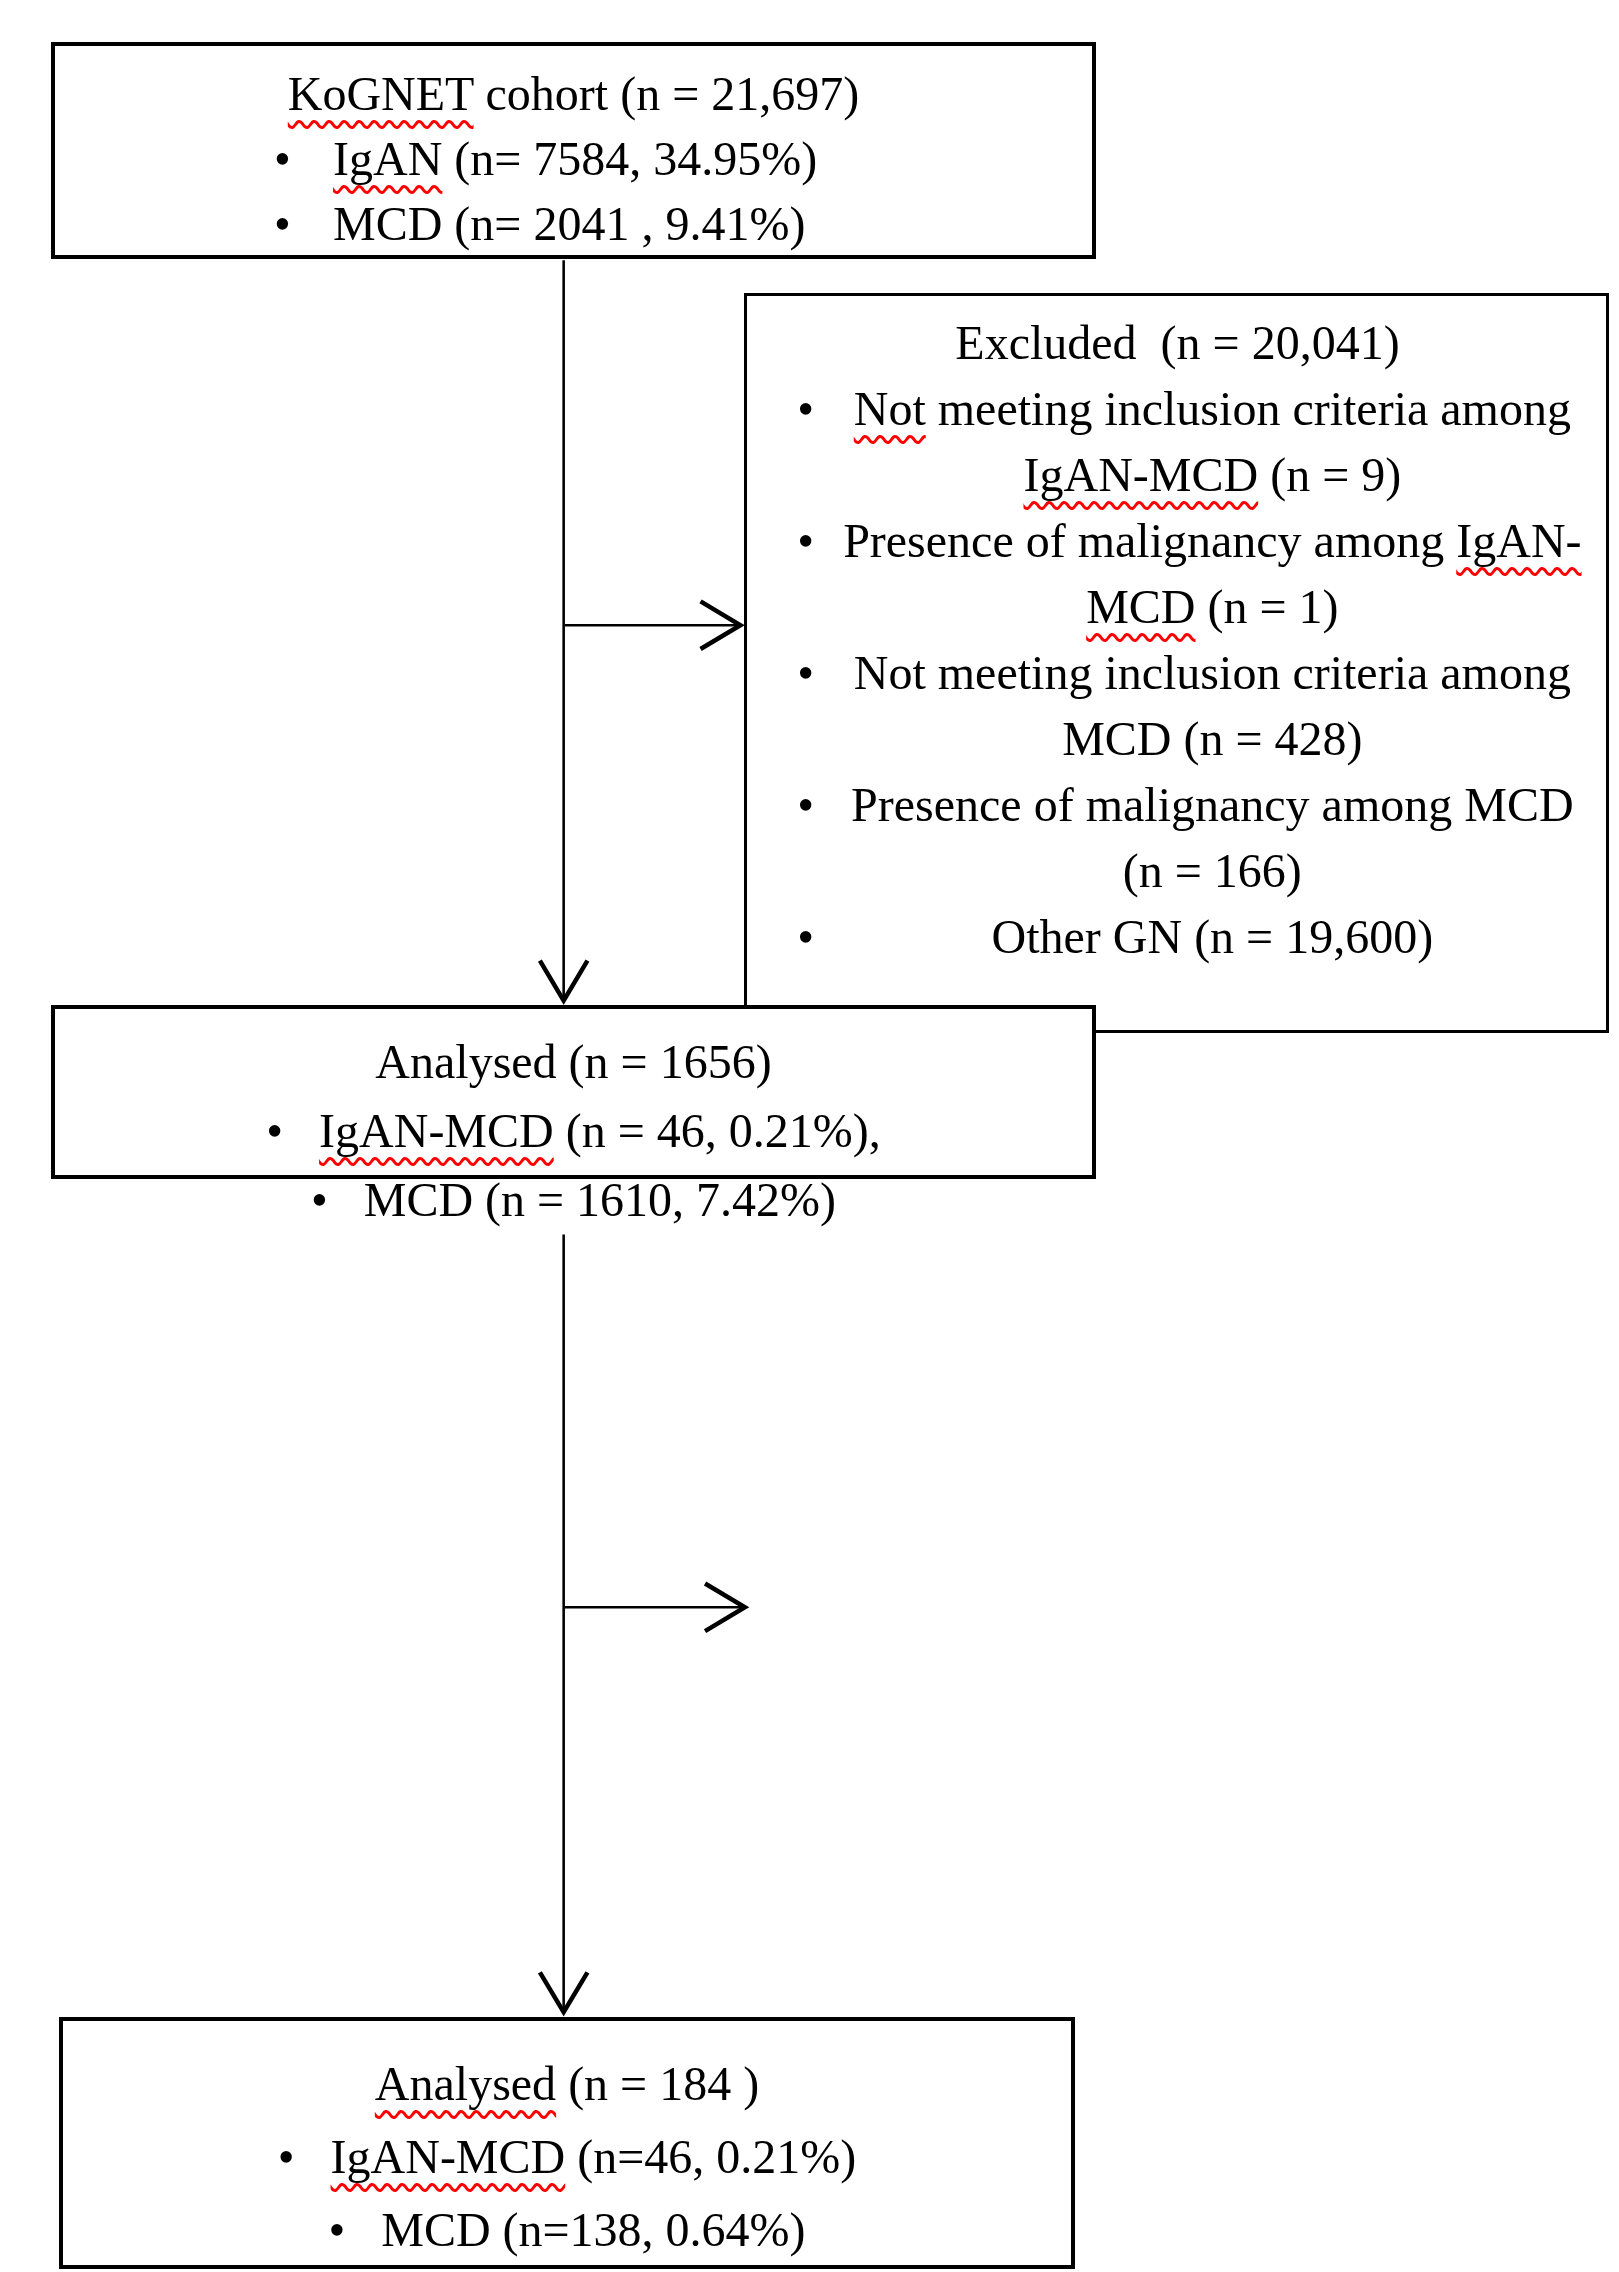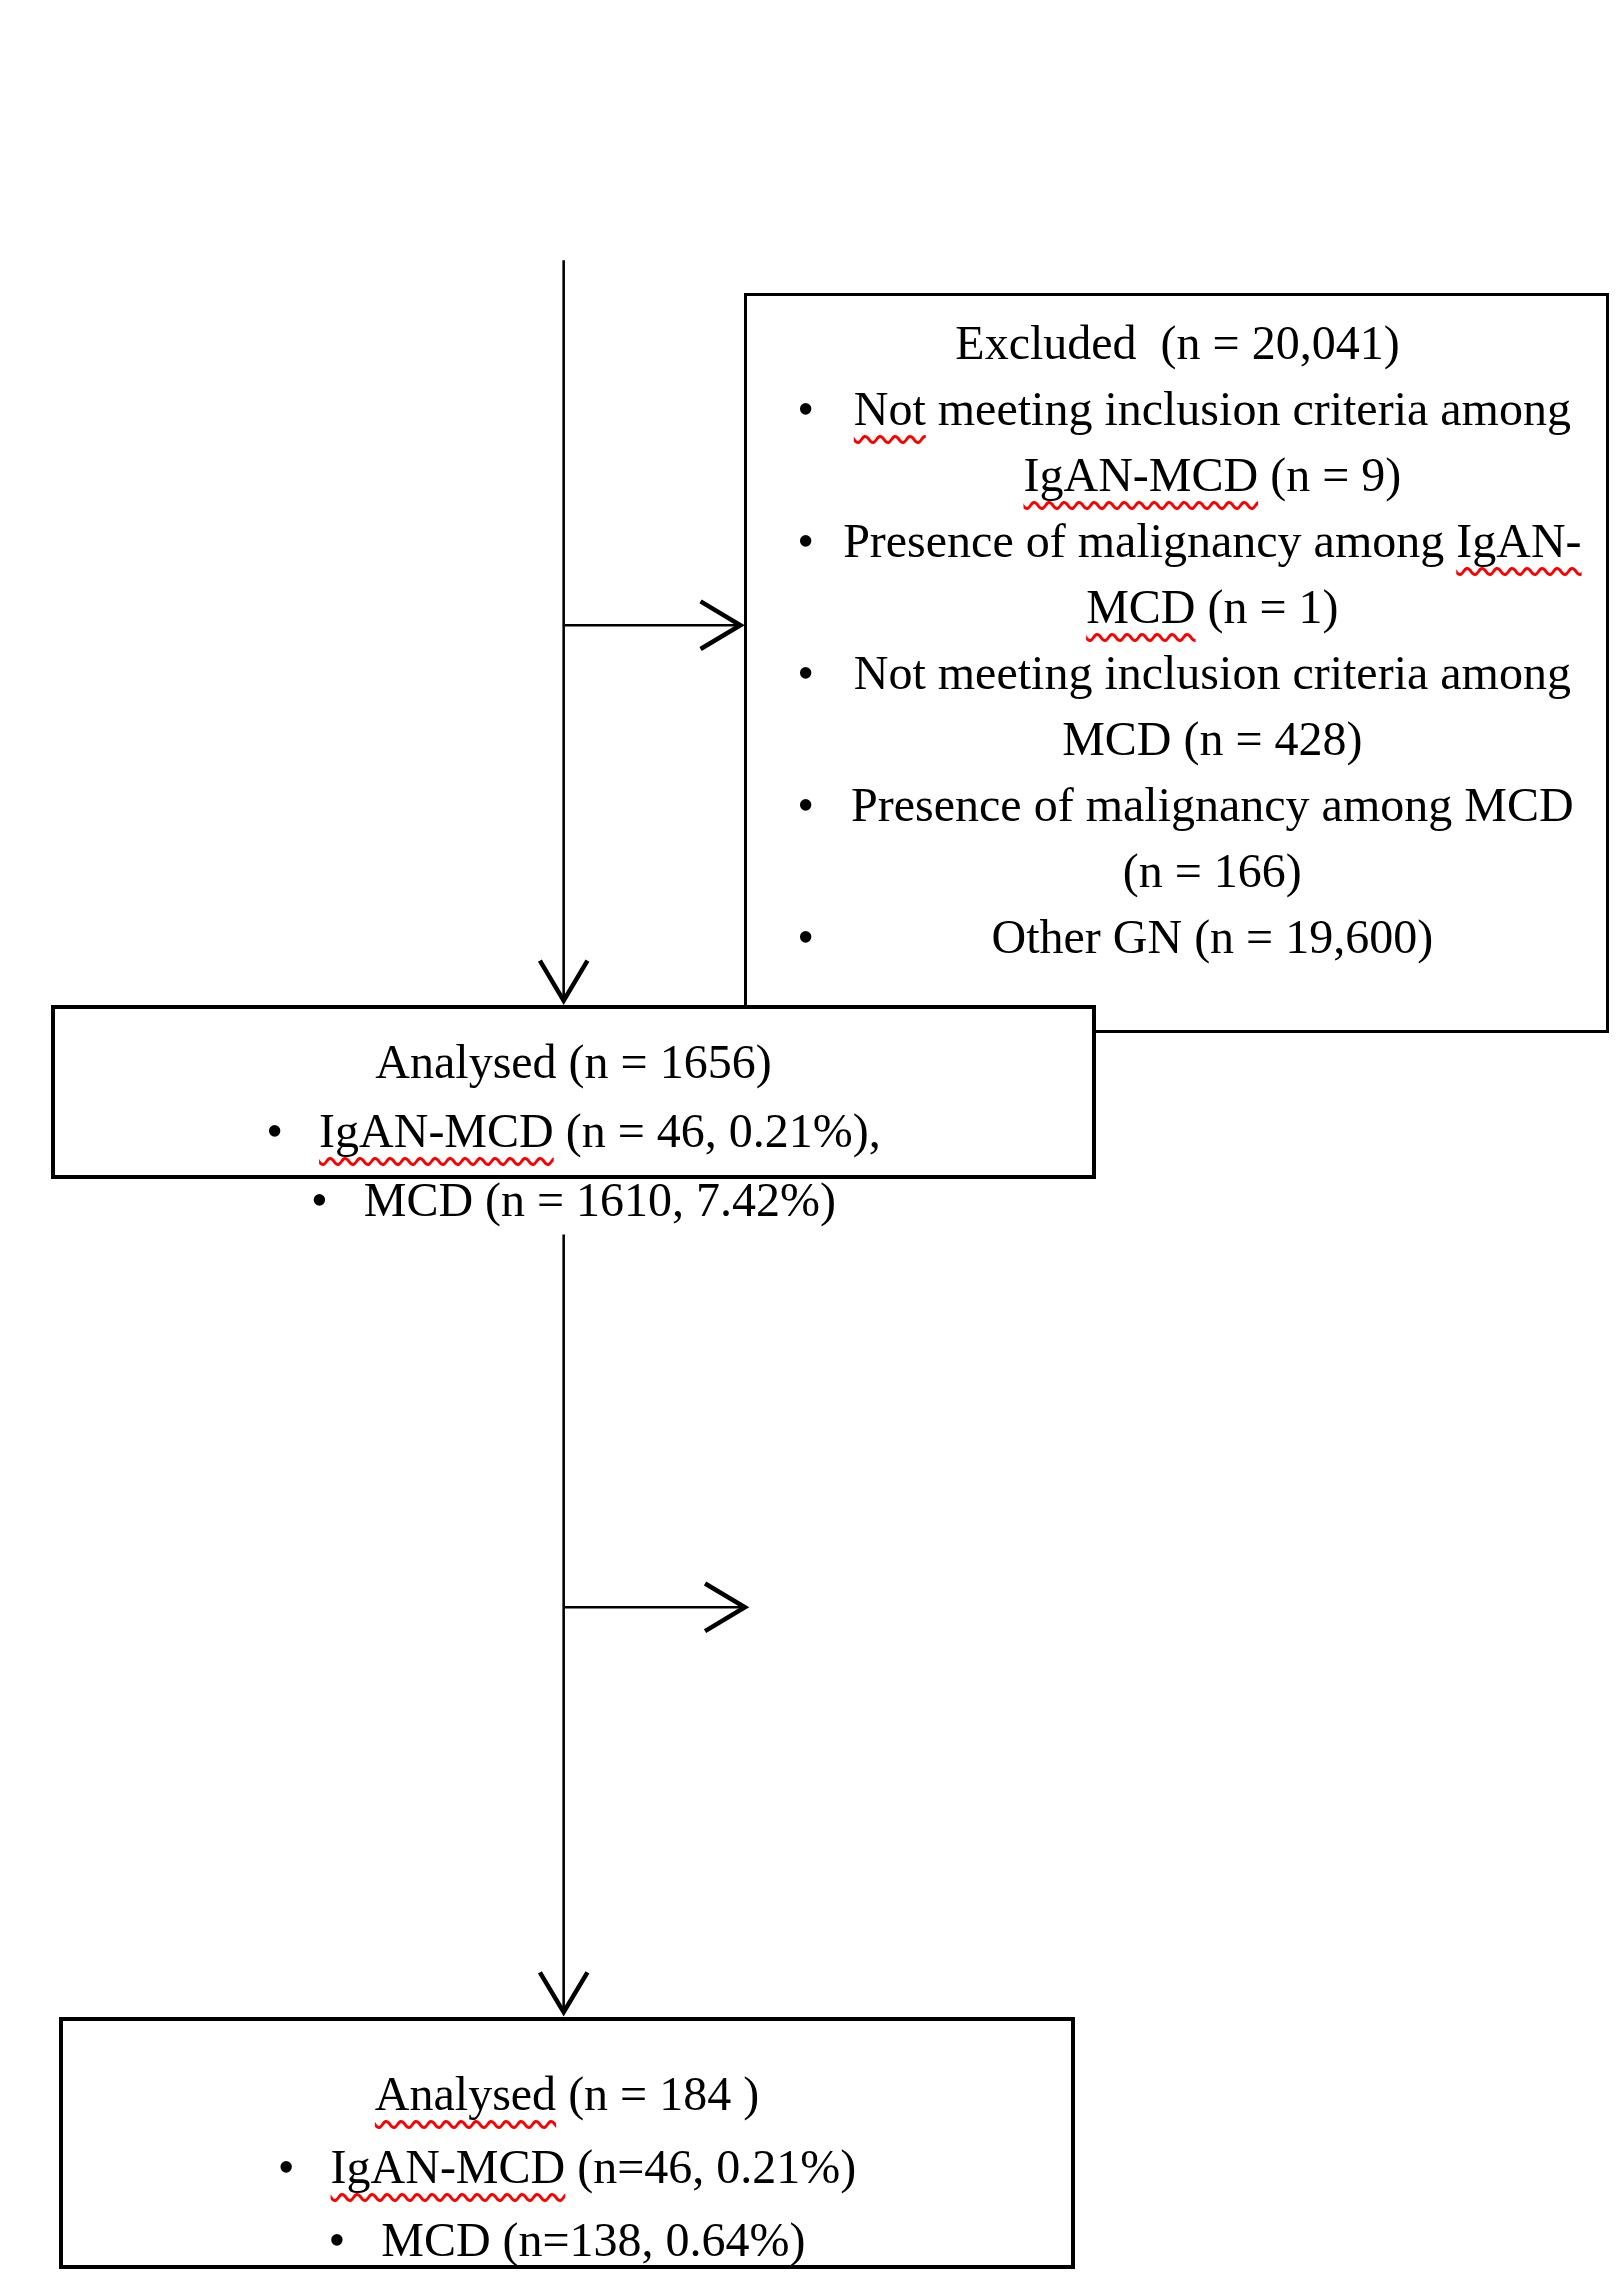--- a/index.html
+++ b/index.html
@@ -50,21 +50,21 @@
   #box-excluded1 .bcol{flex:0 0 62px;padding-left:7.7px;}
   #box-excluded1 .btext{flex:1;}
   
   #box-analysed1{left:51px;top:1005px;width:1045px;height:174px;padding-top:18px;text-align:center;}
   #box-analysed1 .line{line-height:69px;height:69px;}
   #box-analysed1 .bullet{margin-right:36px;}
   
   #box-excluded2{left:749px;top:1504px;width:820px;height:212px;border-width:3.9px;padding:16.7px 26px 0 35px;}
   #box-excluded2 .line{line-height:72px;}
   
-  #box-analysed2{left:59px;top:2017px;width:1016px;height:252px;padding-top:36px;text-align:center;}
+  #box-analysed2{left:59px;top:2017px;width:1016px;height:252px;padding-top:26px;text-align:center;}
   #box-analysed2 .line{line-height:73px;height:73px;}
   #box-analysed2 .bullet{margin-right:36px;}
   
   svg.arrows{position:absolute;inset:0;pointer-events:none;}
   .arrow-line{stroke:var(--arrow);stroke-width:4;fill:none;}
   .arrow-head{stroke:var(--arrow);stroke-width:7;fill:none;}
 </style>
 </head>
 <body>
 
@@ -82,20 +82,25 @@
     <g>
       <line class="arrow-line" x1="877" y1="1920" x2="877" y2="3130"></line>
       <polyline class="arrow-head" points="840,3068 877,3130 914,3068"></polyline>
     </g>
     <g>
       <line class="arrow-line" x1="879" y1="2500" x2="1159" y2="2500"></line>
       <polyline class="arrow-head" points="1097,2463 1159,2500 1097,2537"></polyline>
     </g>
   </svg>
 
+  <div class="box" id="box-cohort">
+    <div class="line title"><span class="t sq">KoGNET</span><span class="t"> cohort (n = 21,697)</span></div>
+    <div class="line blist"><span class="bullet t">•</span><span class="t sq">IgAN</span><span class="t"> (n= 7584, 34.95%)</span></div>
+    <div class="line blist"><span class="bullet t">•</span><span class="t">MCD (n= 2041 , 9.41%)</span></div>
+  </div>
 
   <div class="box" id="box-excluded1">
     <div class="line"><span class="t">Excluded  (n = 20,041)</span></div>
     <div class="line brow">
       <span class="bcol t">•</span>
       <span class="btext"><span class="t sq">Not</span><span class="t"> meeting inclusion criteria among </span><span class="t sq">IgAN-MCD</span><span class="t"> (n = 9)</span></span>
     </div>
     <div class="line brow">
       <span class="bcol t">•</span>
       <span class="btext"><span class="t">Presence of malignancy among </span><span class="t sq">IgAN-MCD</span><span class="t"> (n = 1)</span></span>

